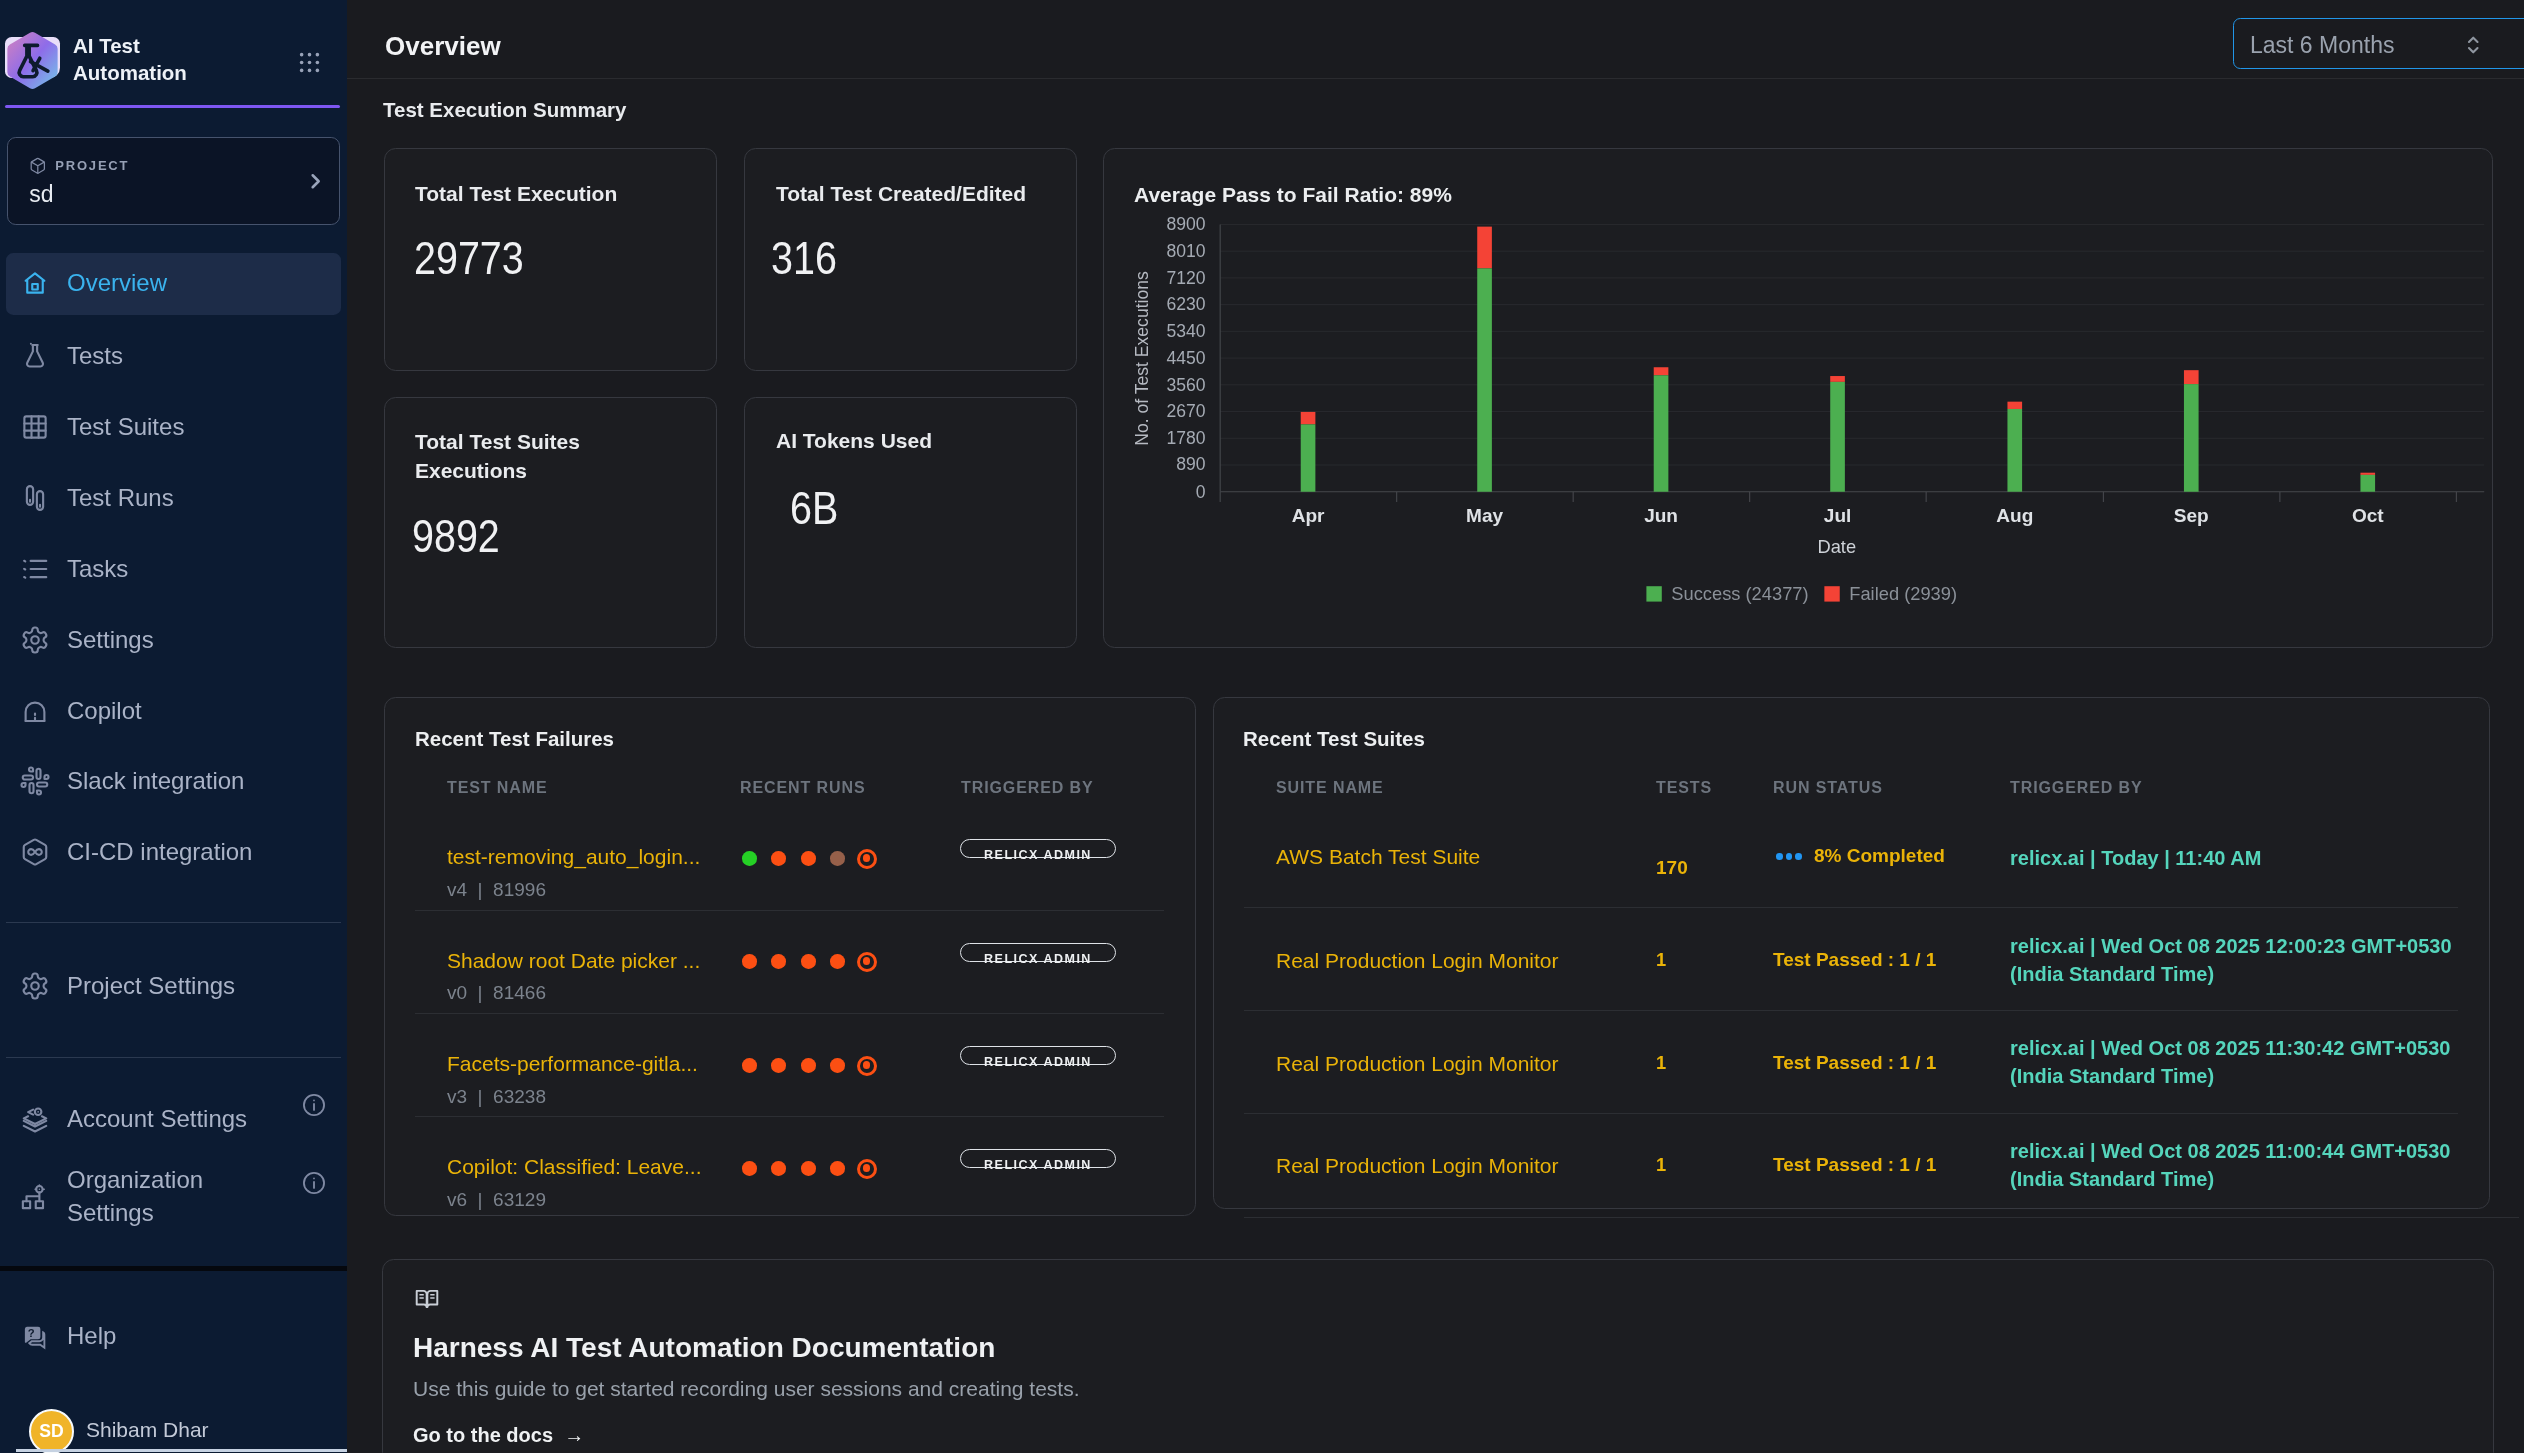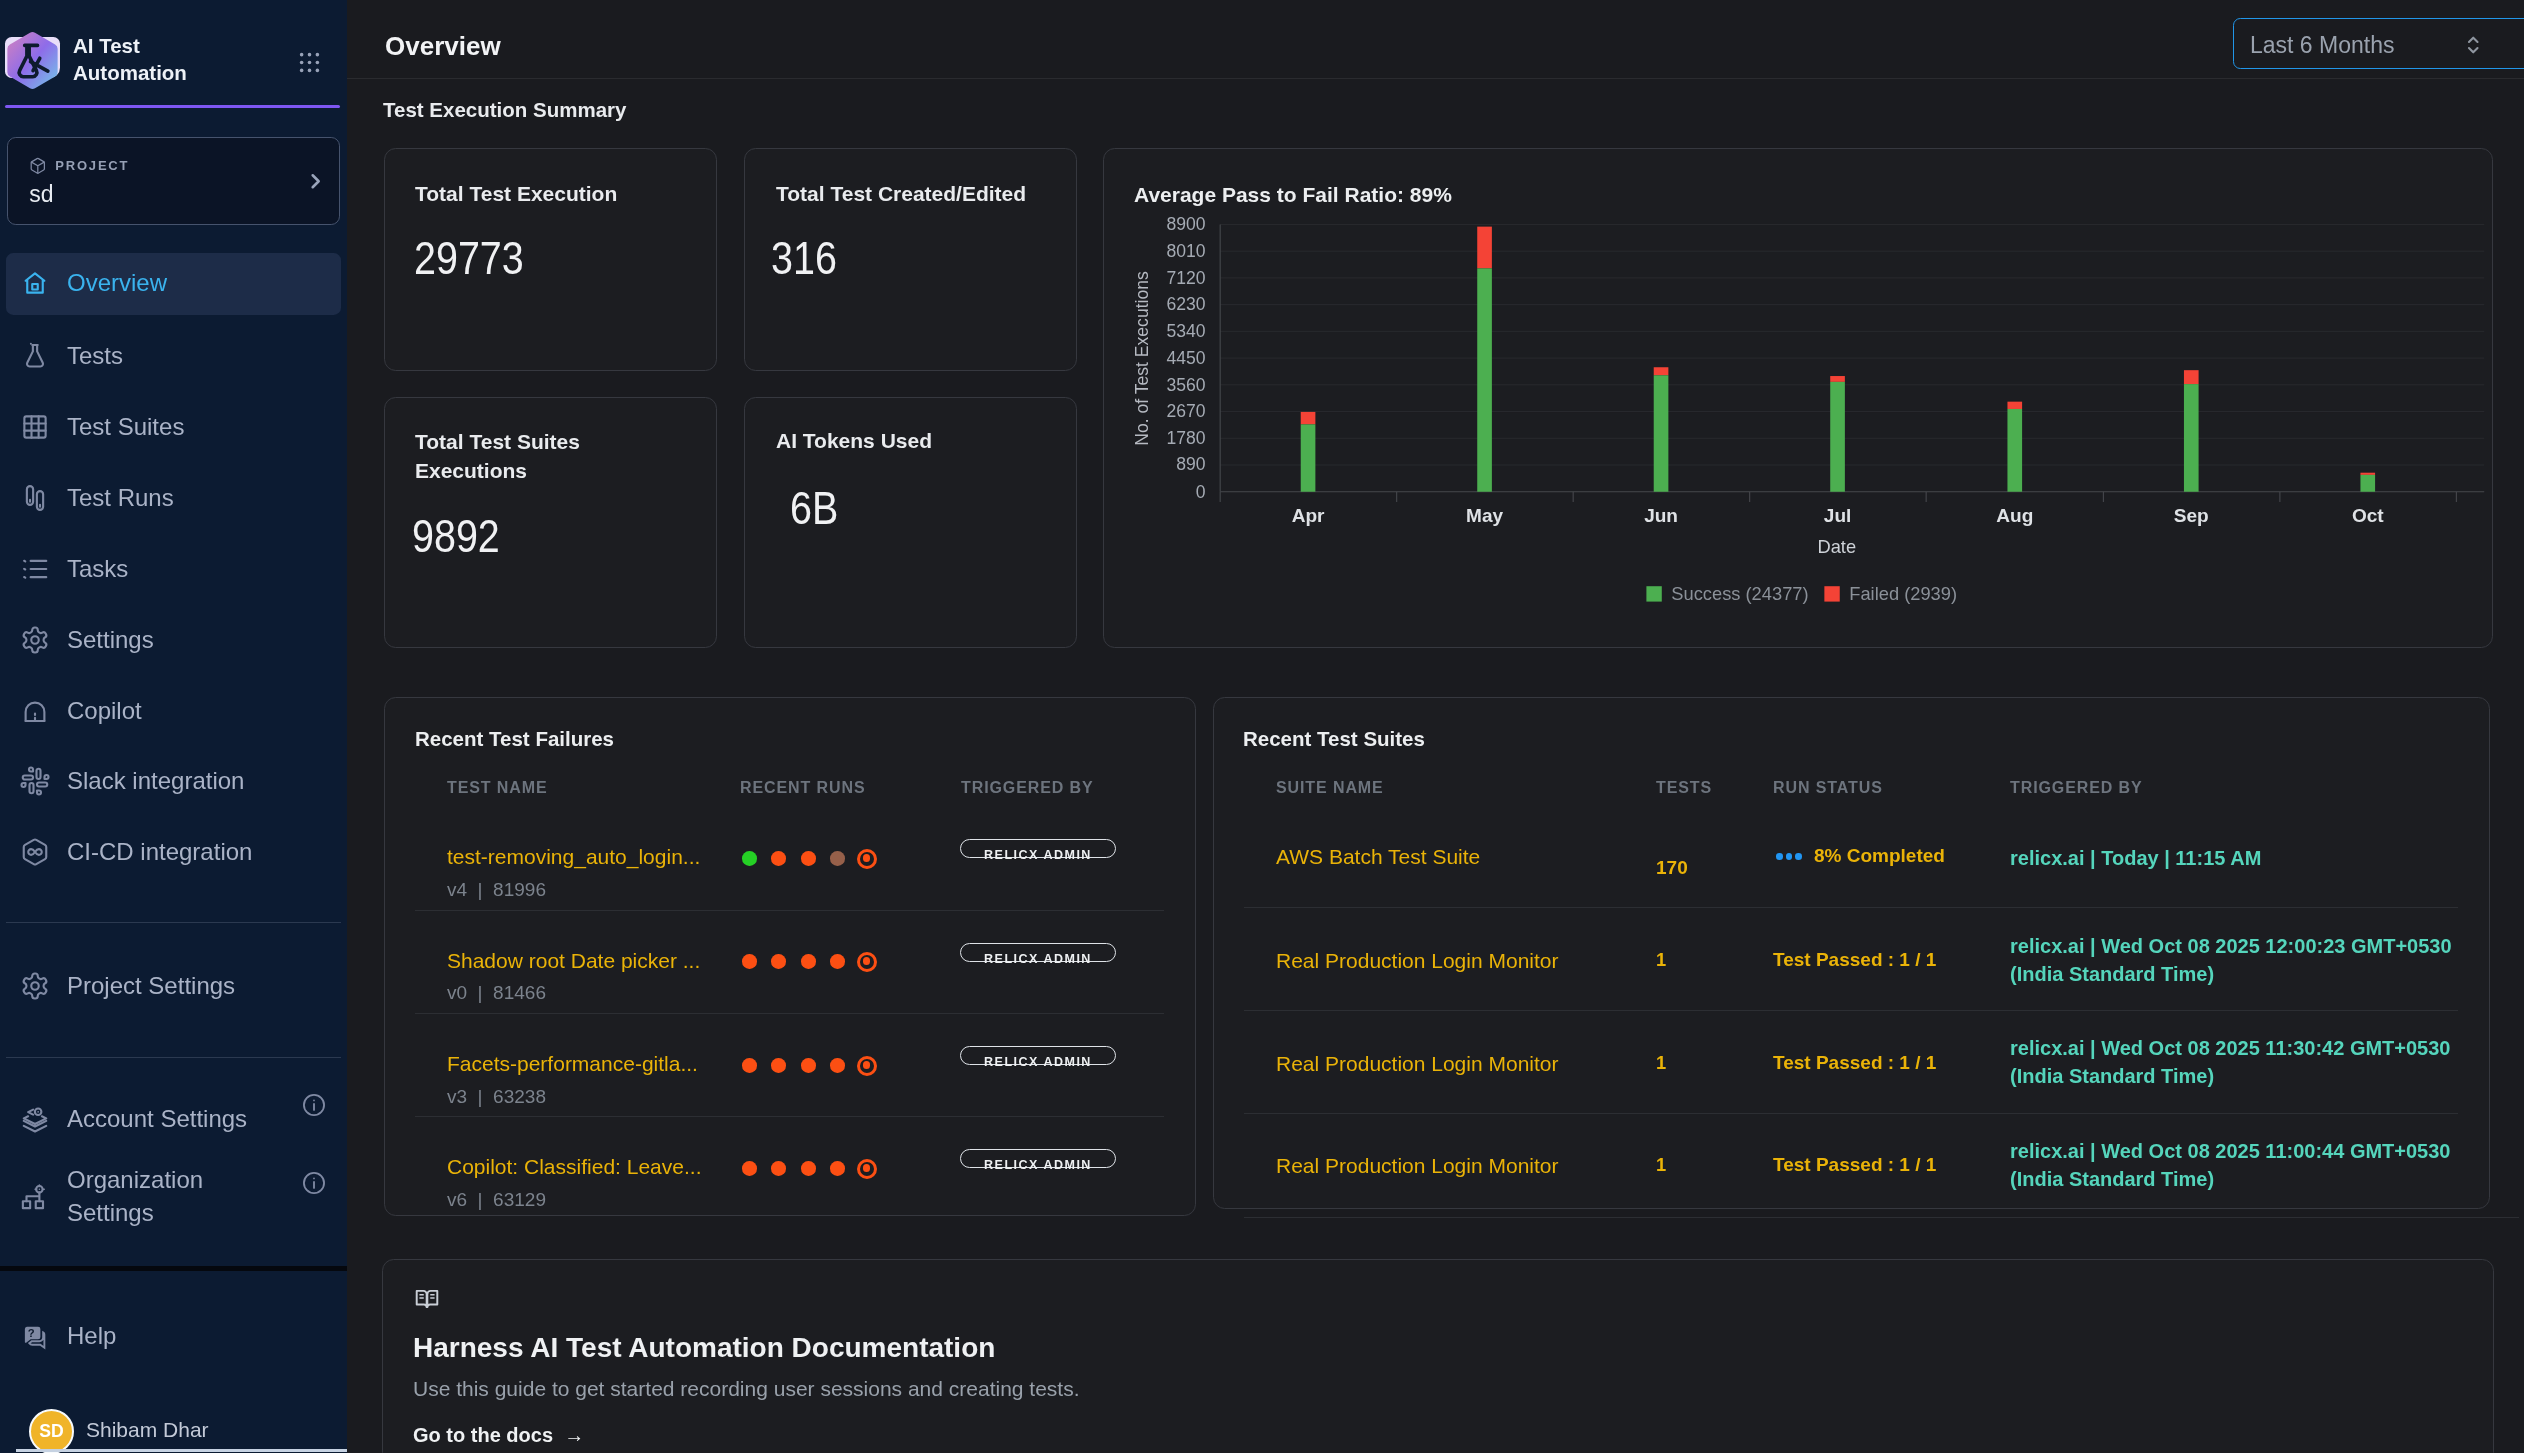--- a/index.html
+++ b/index.html
@@ -406,21 +406,21 @@
   <div class="thead" style="left:1773px;top:779px;">RUN STATUS</div>
   <div class="thead" style="left:2010px;top:779px;">TRIGGERED BY</div>
   <div class="rname" style="left:1276px;top:845px;">AWS Batch Test Suite</div>
   <div class="rname" style="left:1656px;top:845px;font-weight:700;font-size:19px;margin-top:12px;">170</div>
   <div class="abs" style="left:1776px;top:853px;">
     <div class="dot" style="left:0;width:6.6px;height:6.6px;background:#2196f3;"></div>
     <div class="dot" style="left:9.5px;width:6.6px;height:6.6px;background:#2196f3;"></div>
     <div class="dot" style="left:19px;width:6.6px;height:6.6px;background:#2196f3;"></div>
   </div>
   <div class="rname" style="left:1814px;top:845px;font-weight:700;font-size:19px;">8% Completed</div>
-  <div class="teal" style="left:2010px;top:844px;">relicx.ai | Today | 11:15 AM</div>
+  <div class="teal" style="left:2010px;top:844px;">relicx.ai | Today | 11:40 AM</div>
   <div class="rowline" style="left:1244px;top:907px;width:1214px;"></div>
   <div class="rname" style="left:1276px;top:949px;">Real Production Login Monitor</div>
   <div class="rname" style="left:1656px;top:949px;font-weight:700;font-size:18.3px;">1</div>
   <div class="rname" style="left:1773px;top:949px;font-weight:700;font-size:19px;">Test Passed : 1 / 1</div>
   <div class="teal" style="left:2010px;top:932px;">relicx.ai | Wed Oct 08 2025 12:00:23 GMT+0530<br>(India Standard Time)</div>
   <div class="rowline" style="left:1244px;top:1010px;width:1214px;"></div>
   <div class="rname" style="left:1276px;top:1052px;">Real Production Login Monitor</div>
   <div class="rname" style="left:1656px;top:1052px;font-weight:700;font-size:18.3px;">1</div>
   <div class="rname" style="left:1773px;top:1052px;font-weight:700;font-size:19px;">Test Passed : 1 / 1</div>
   <div class="teal" style="left:2010px;top:1034px;">relicx.ai | Wed Oct 08 2025 11:30:42 GMT+0530<br>(India Standard Time)</div>

